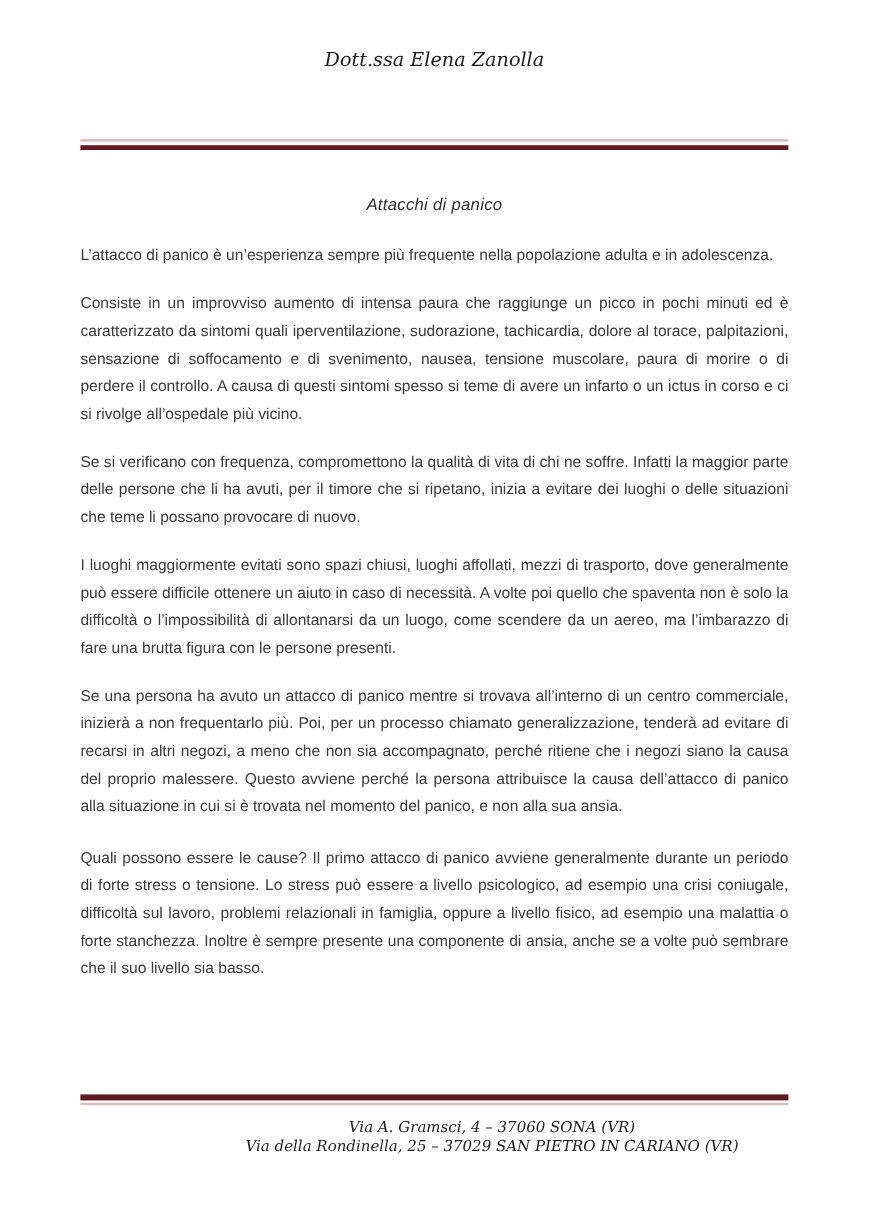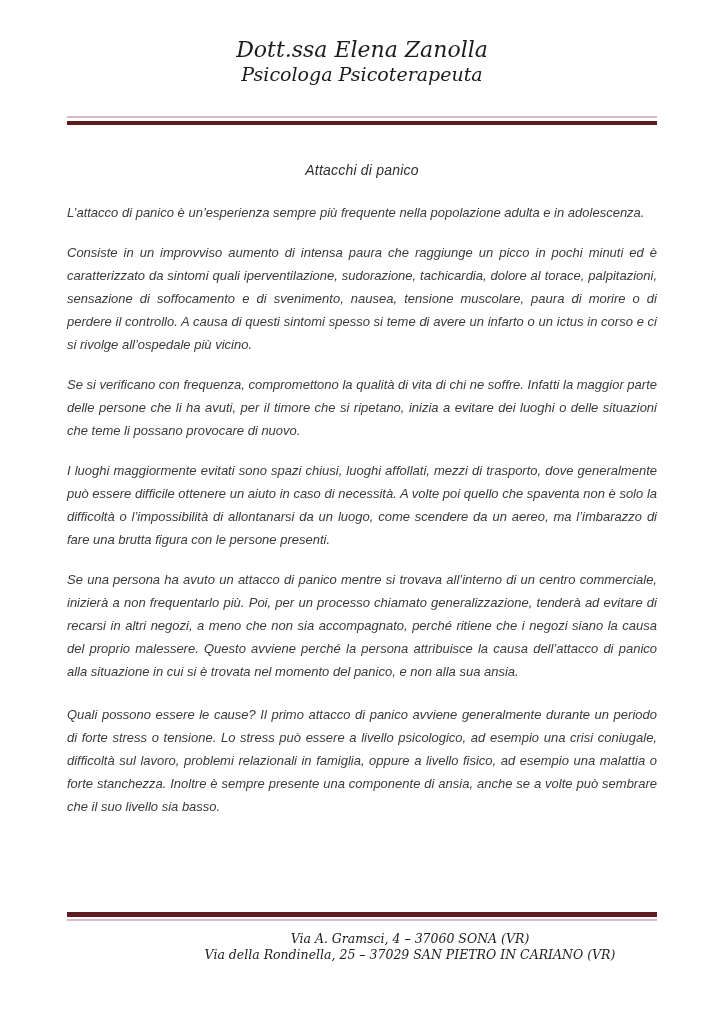--- a/index.html
+++ b/index.html
@@ -21,21 +21,21 @@
     position: absolute;
     top: 38px;
     left: 0;
     width: 724px;
     text-align: center;
     color: #1c1c1c;
     font-family: "DejaVu Serif", serif;
     font-style: italic;
   }
   .letterhead .doctor-name {
-    font-size: 22px;
+    font-size: 16px;
     line-height: 24px;
   }
   .letterhead .doctor-title {
     font-size: 19px;
     line-height: 24px;
   }
 
   
   .rule {
     position: absolute;
@@ -76,21 +76,20 @@
     top: 201px;
     left: 67px;
     width: 590px;
     color: #3a3a3a;
     font-size: 13px;
     line-height: 23px;
     text-align: justify;
   }
   .content p {
     margin: 0 0 17px 0;
-    font-style: italic;
   }
   .content p:last-child { margin-bottom: 0; margin-top: 20px; }
 
   
   .letterfoot {
     position: absolute;
     top: 931px;
     left: 0;
     width: 724px;
     text-align: center;
@@ -102,21 +101,20 @@
     padding-left: 48px;
   }
 </style>
 </head>
 <body>
 
 <div class="page">
 
   <header class="letterhead">
     <div class="doctor-name">Dott.ssa Elena Zanolla</div>
-    <div class="doctor-title">Psicologa Psicoterapeuta</div>
   </header>
 
   <div class="rule rule-header">
     <div class="light-line"></div>
     <div class="dark-line"></div>
   </div>
 
   <h1 class="doc-title">Attacchi di panico</h1>
 
   <main class="content">

